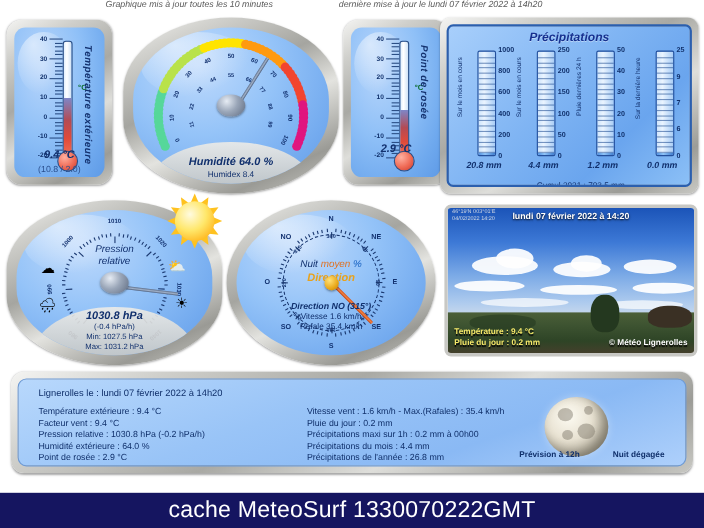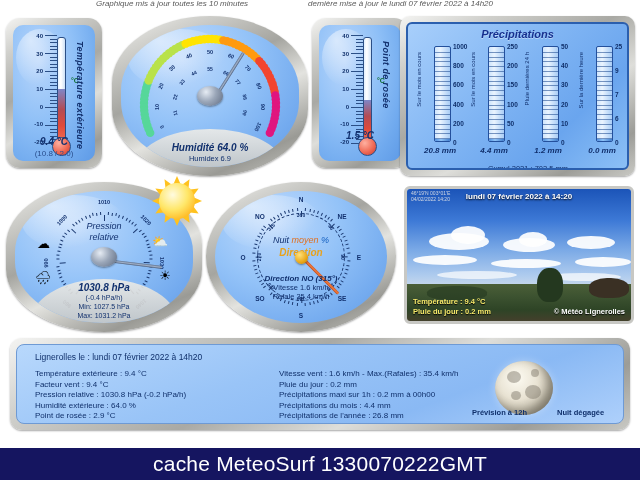--- a/index.html
+++ b/index.html
@@ -366,21 +366,21 @@
           <div class="tlabel" style="font-size: 5px; left: 89px; top: 44px; transform: translate(-50%, -50%) rotate(0deg);">55</div>
           <div class="tlabel" style="font-size: 5px; left: 104.53px; top: 47.522px; transform: translate(-50%, -50%) rotate(25.5556deg);">66</div>
           <div class="tlabel" style="font-size: 5px; left: 117.021px; top: 57.3988px; transform: translate(-50%, -50%) rotate(51.1111deg);">77</div>
           <div class="tlabel" style="font-size: 5px; left: 124.03px; top: 71.6978px; transform: translate(-50%, -50%) rotate(76.6667deg);">88</div>
           <div class="tlabel" style="font-size: 5px; left: 124.184px; top: 87.6213px; transform: translate(-50%, -50%) rotate(102.222deg);">99</div>
         </div>
       <div class="gauge-needle" id="hum-needle" style="width: 2.5px; height: 62px; left: 87.75px; top: 18px; transform: rotate(32.2deg);"></div>
       <div class="hub" style="left:50%; top:50%; width:26px; height:20px; margin-left:-13px; margin-top:-10px;"></div>
       <div class="lens-bottom"></div>
       <div class="gauge-caption" style="bottom:14px;">Humidité 64.0 %</div>
-      <div class="gauge-caption" style="bottom:4px; font-size:7.5px; font-weight:normal; font-style:normal;">Humidex 6.9</div>
+      <div class="gauge-caption" style="bottom:4px; font-size:7.5px; font-weight:normal; font-style:normal;">Humidex 8.4</div>
     </div>
   </div>
 
   <div class="bezel thermo-bezel" style="left:312px; top:18px;">
     <div class="face thermo-face">
       <div class="sheen"></div>
       <div class="thermo-scale" id="dew-scale">
           <span style="top: 5px;">40</span>
           <span style="top: 22.6667px;">30</span>
           <span style="top: 40.3333px;">20</span>
@@ -421,21 +421,21 @@
           <i style="top: 100.8px;"></i>
           <i style="top: 104.4px;"></i>
           <i class="major" style="top: 108px;"></i>
         </div>
       <div class="thermo-tube">
         <div class="thermo-merc" id="dew-merc" style="height: 39.6933px;"></div>
       </div>
       <div class="thermo-bulb warm"></div>
       <div class="thermo-unit">°C</div>
       <div class="thermo-title">Point de rosée</div>
-      <div class="thermo-read" style="bottom:20px;">1.5 °C</div>
+      <div class="thermo-read" style="bottom:20px;">2.9 °C</div>
     </div>
   </div>
 
   <div class="bezel precip-bezel" style="left:400px; top:16px;">
     <div class="precip-face">
       <div class="precip-title">Précipitations</div>
       <div id="precip-cols">
           <div class="pcol" style="left: 6px;">
             <div class="pvert">Sur le mois en cours</div>
             <div class="pbar-outer">

